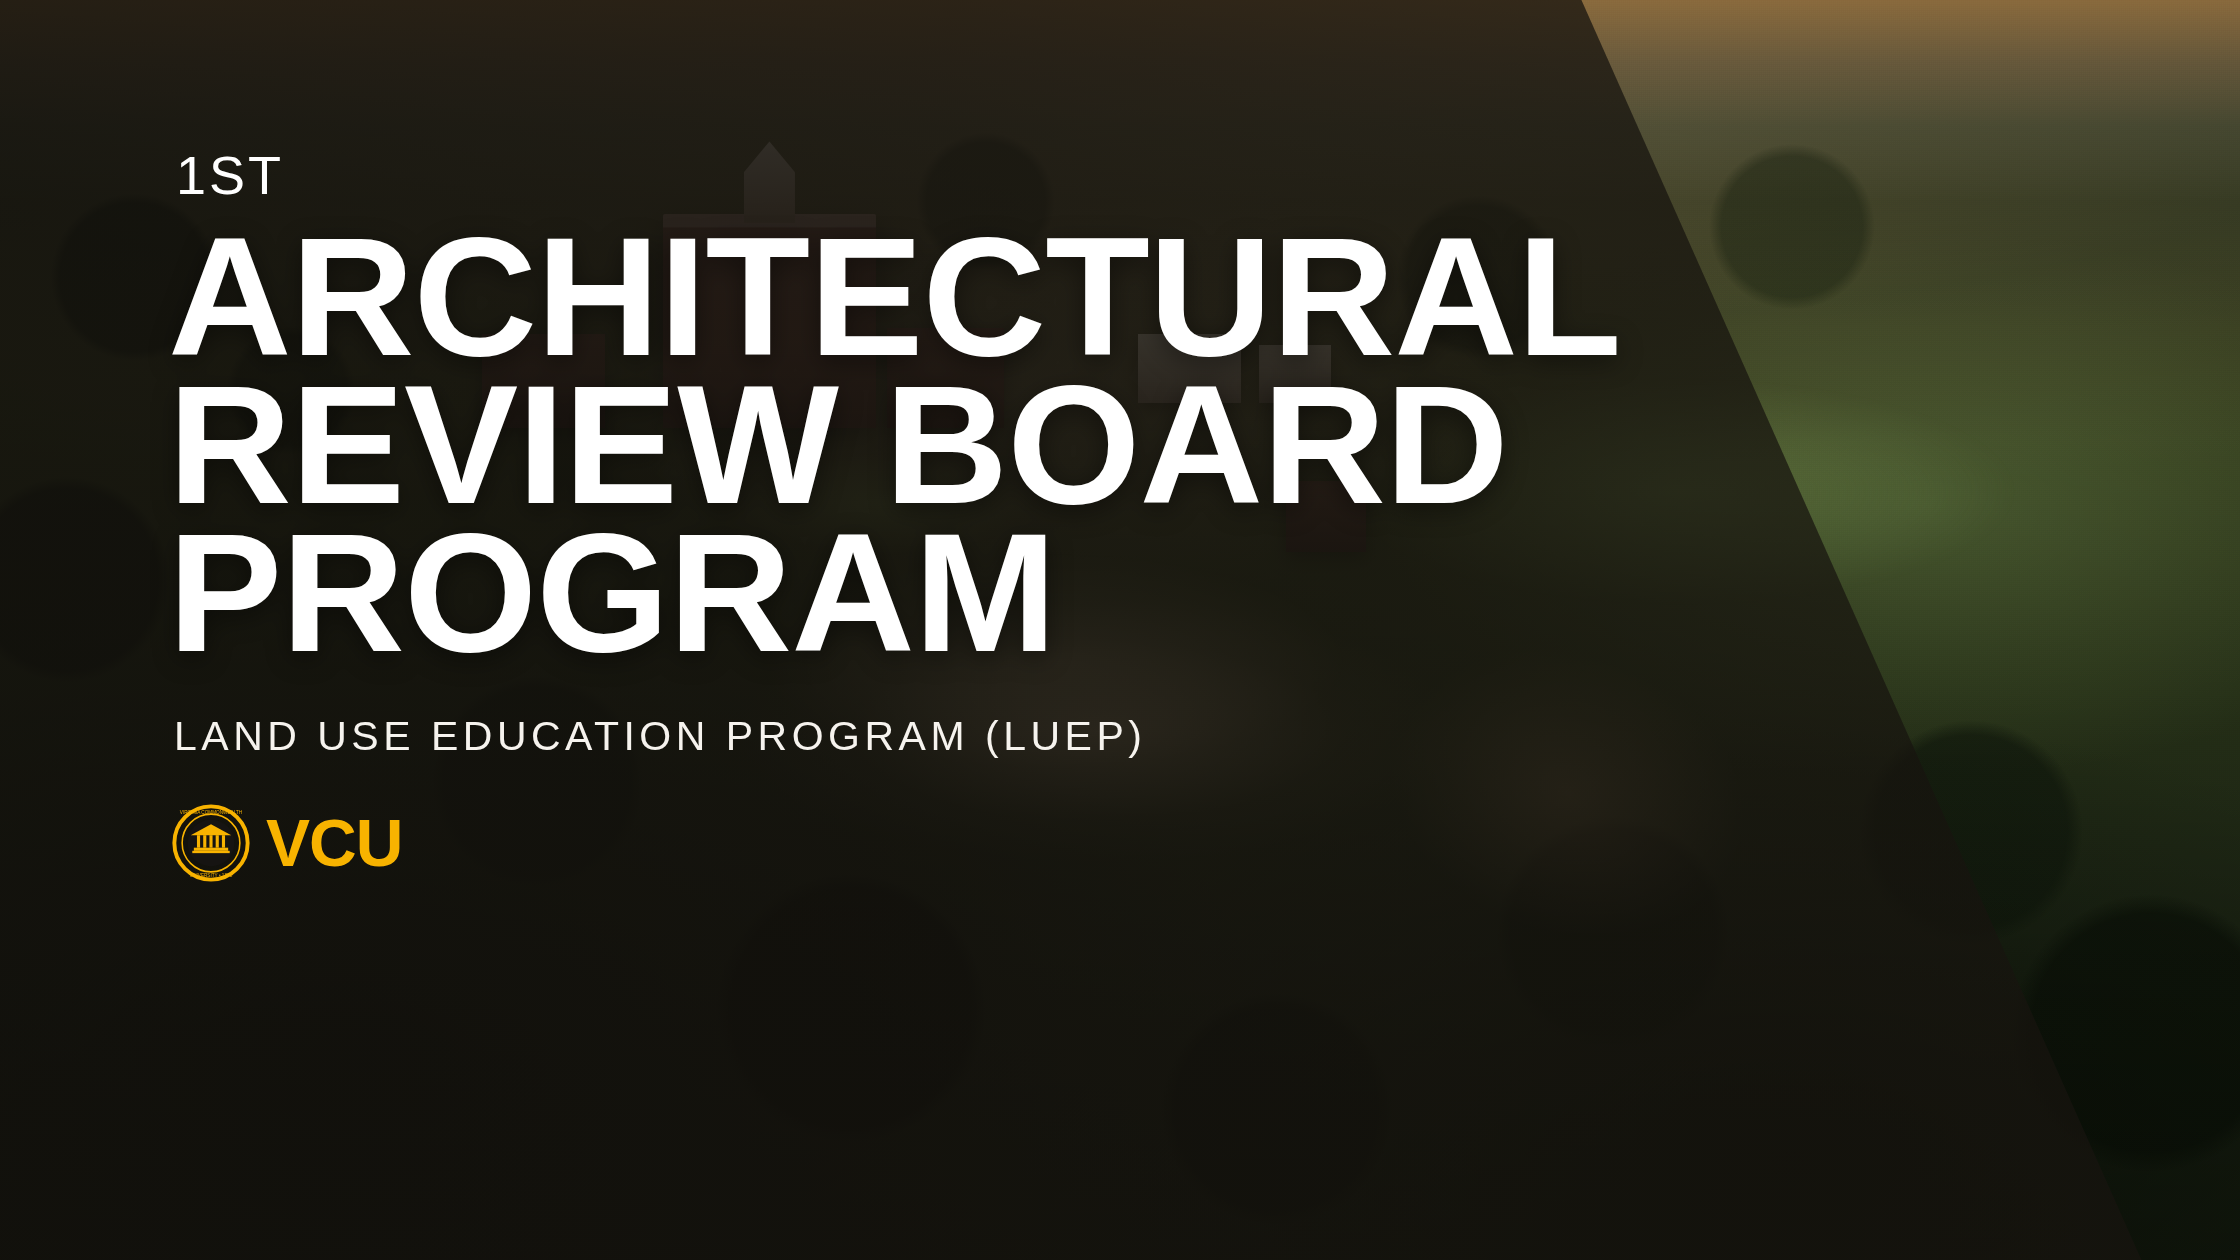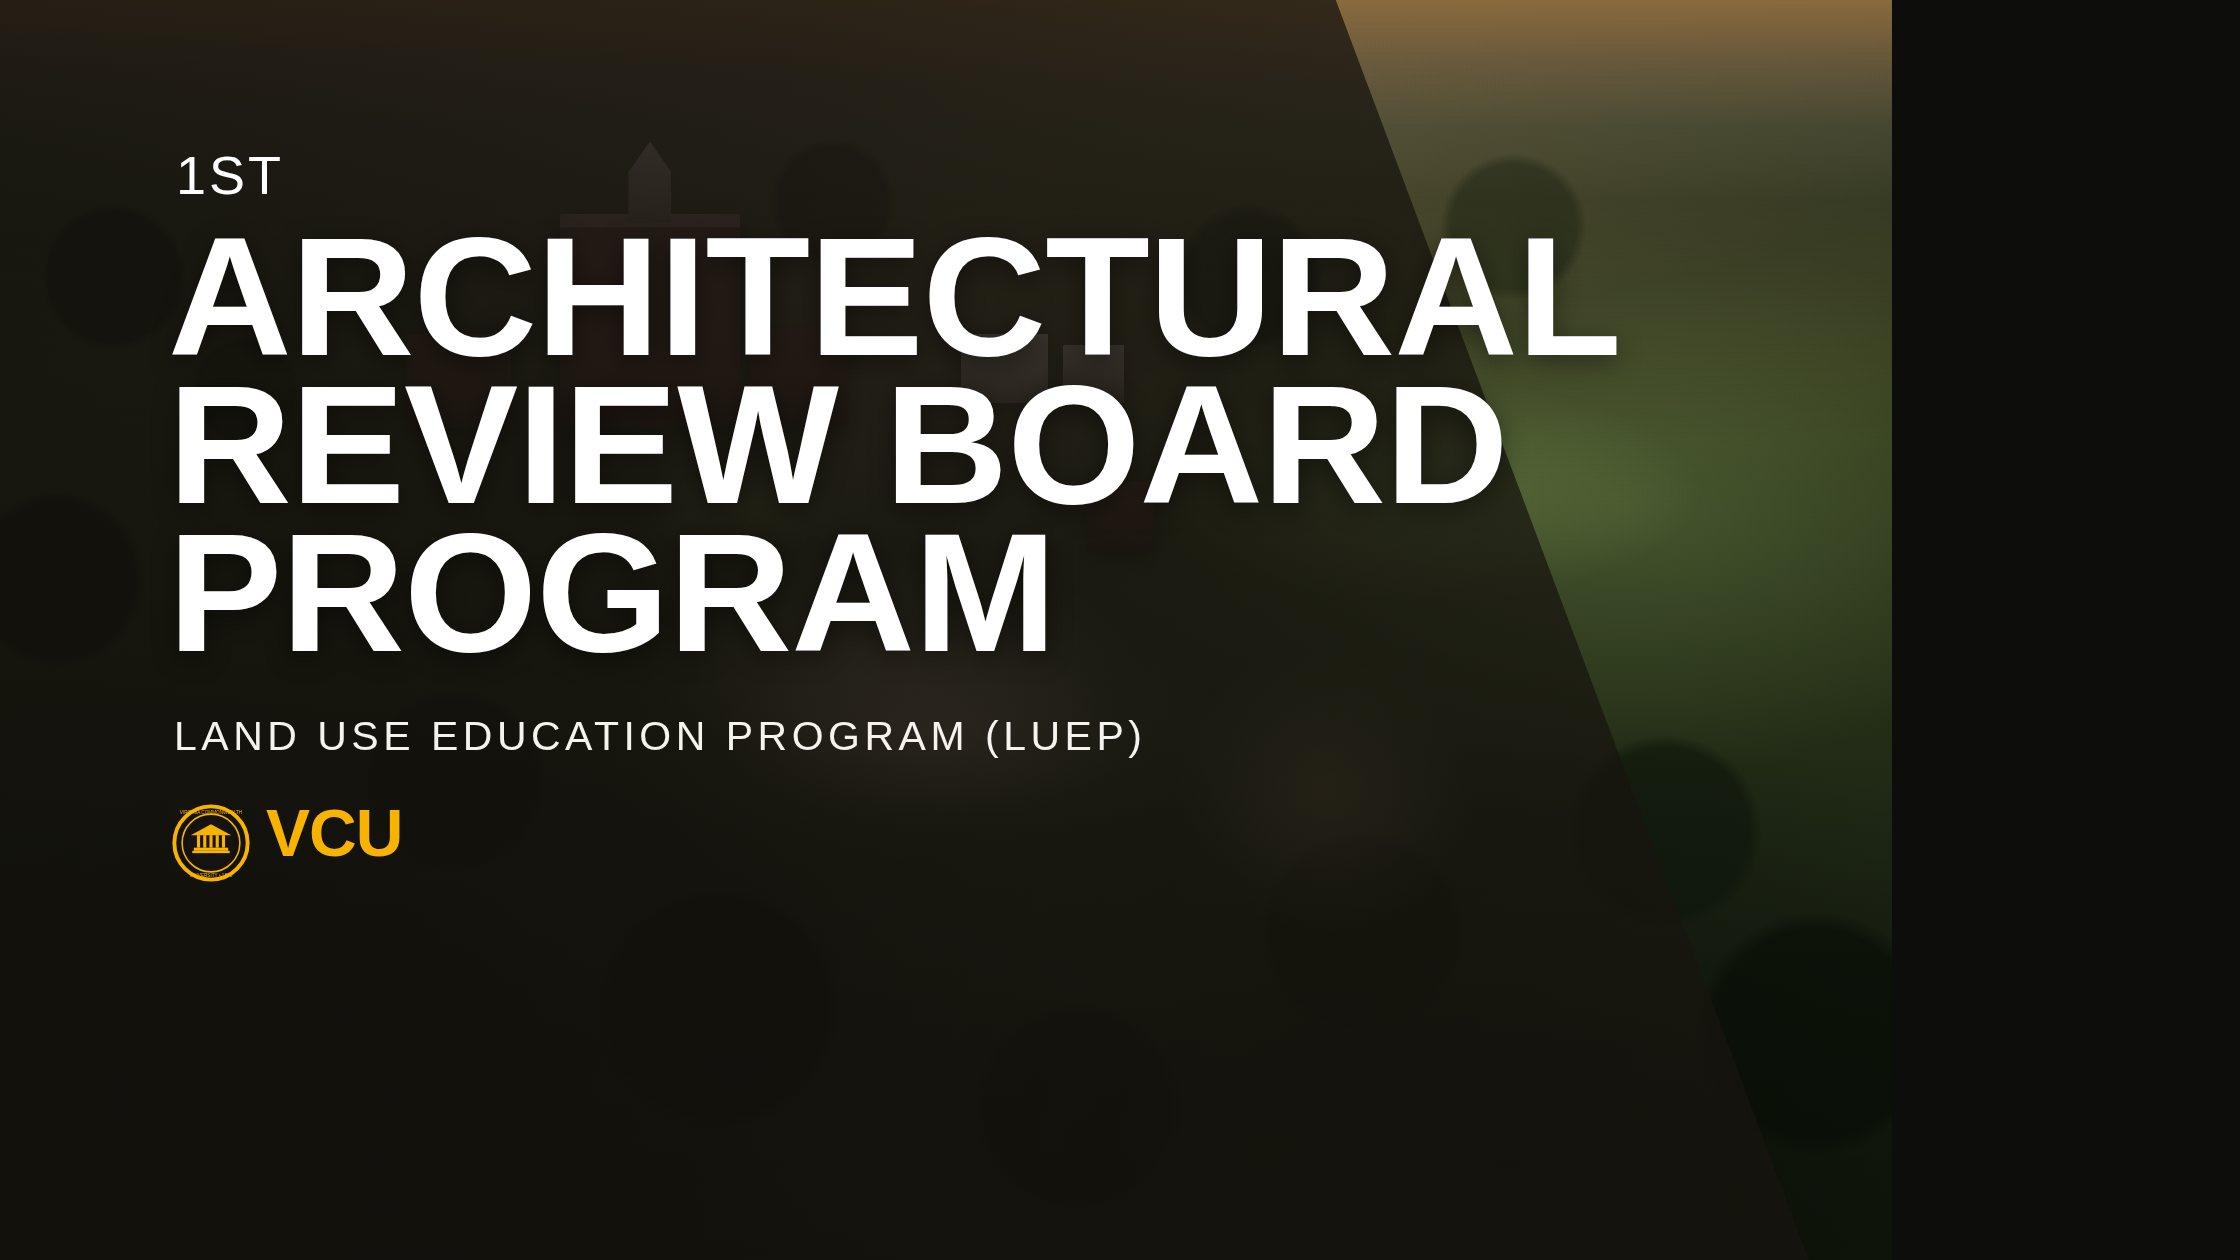--- a/index.html
+++ b/index.html
@@ -5,21 +5,21 @@
   html, body {
     margin: 0;
     padding: 0;
     background: #0d0d0b;
   }
   body {
     font-family: "Liberation Sans", sans-serif;
   }
   .slide {
     position: relative;
-    width: 1892px;
+    width: 2240px;
     height: 1260px;
     overflow: hidden;
     background: #7f1d1d;
   }
 
   
   .bg {
     position: absolute;
     inset: 0;
     background:
@@ -160,20 +160,21 @@
     font-size: 41px;
     letter-spacing: 4.5px;
     font-weight: 400;
     text-transform: uppercase;
     color: #f6f3ee;
   }
 
   
   .logo {
     display: flex;
+    align-items: center;
     margin: 44px 0 0 4px;
     gap: 16px;
   }
   .seal { width: 78px; height: 78px; flex: 0 0 78px; }
   .vcu {
     font-family: "Liberation Sans Narrow", "Liberation Sans", sans-serif;
     font-weight: 700;
     font-size: 66px;
     line-height: .9;
     color: #F8B300;

